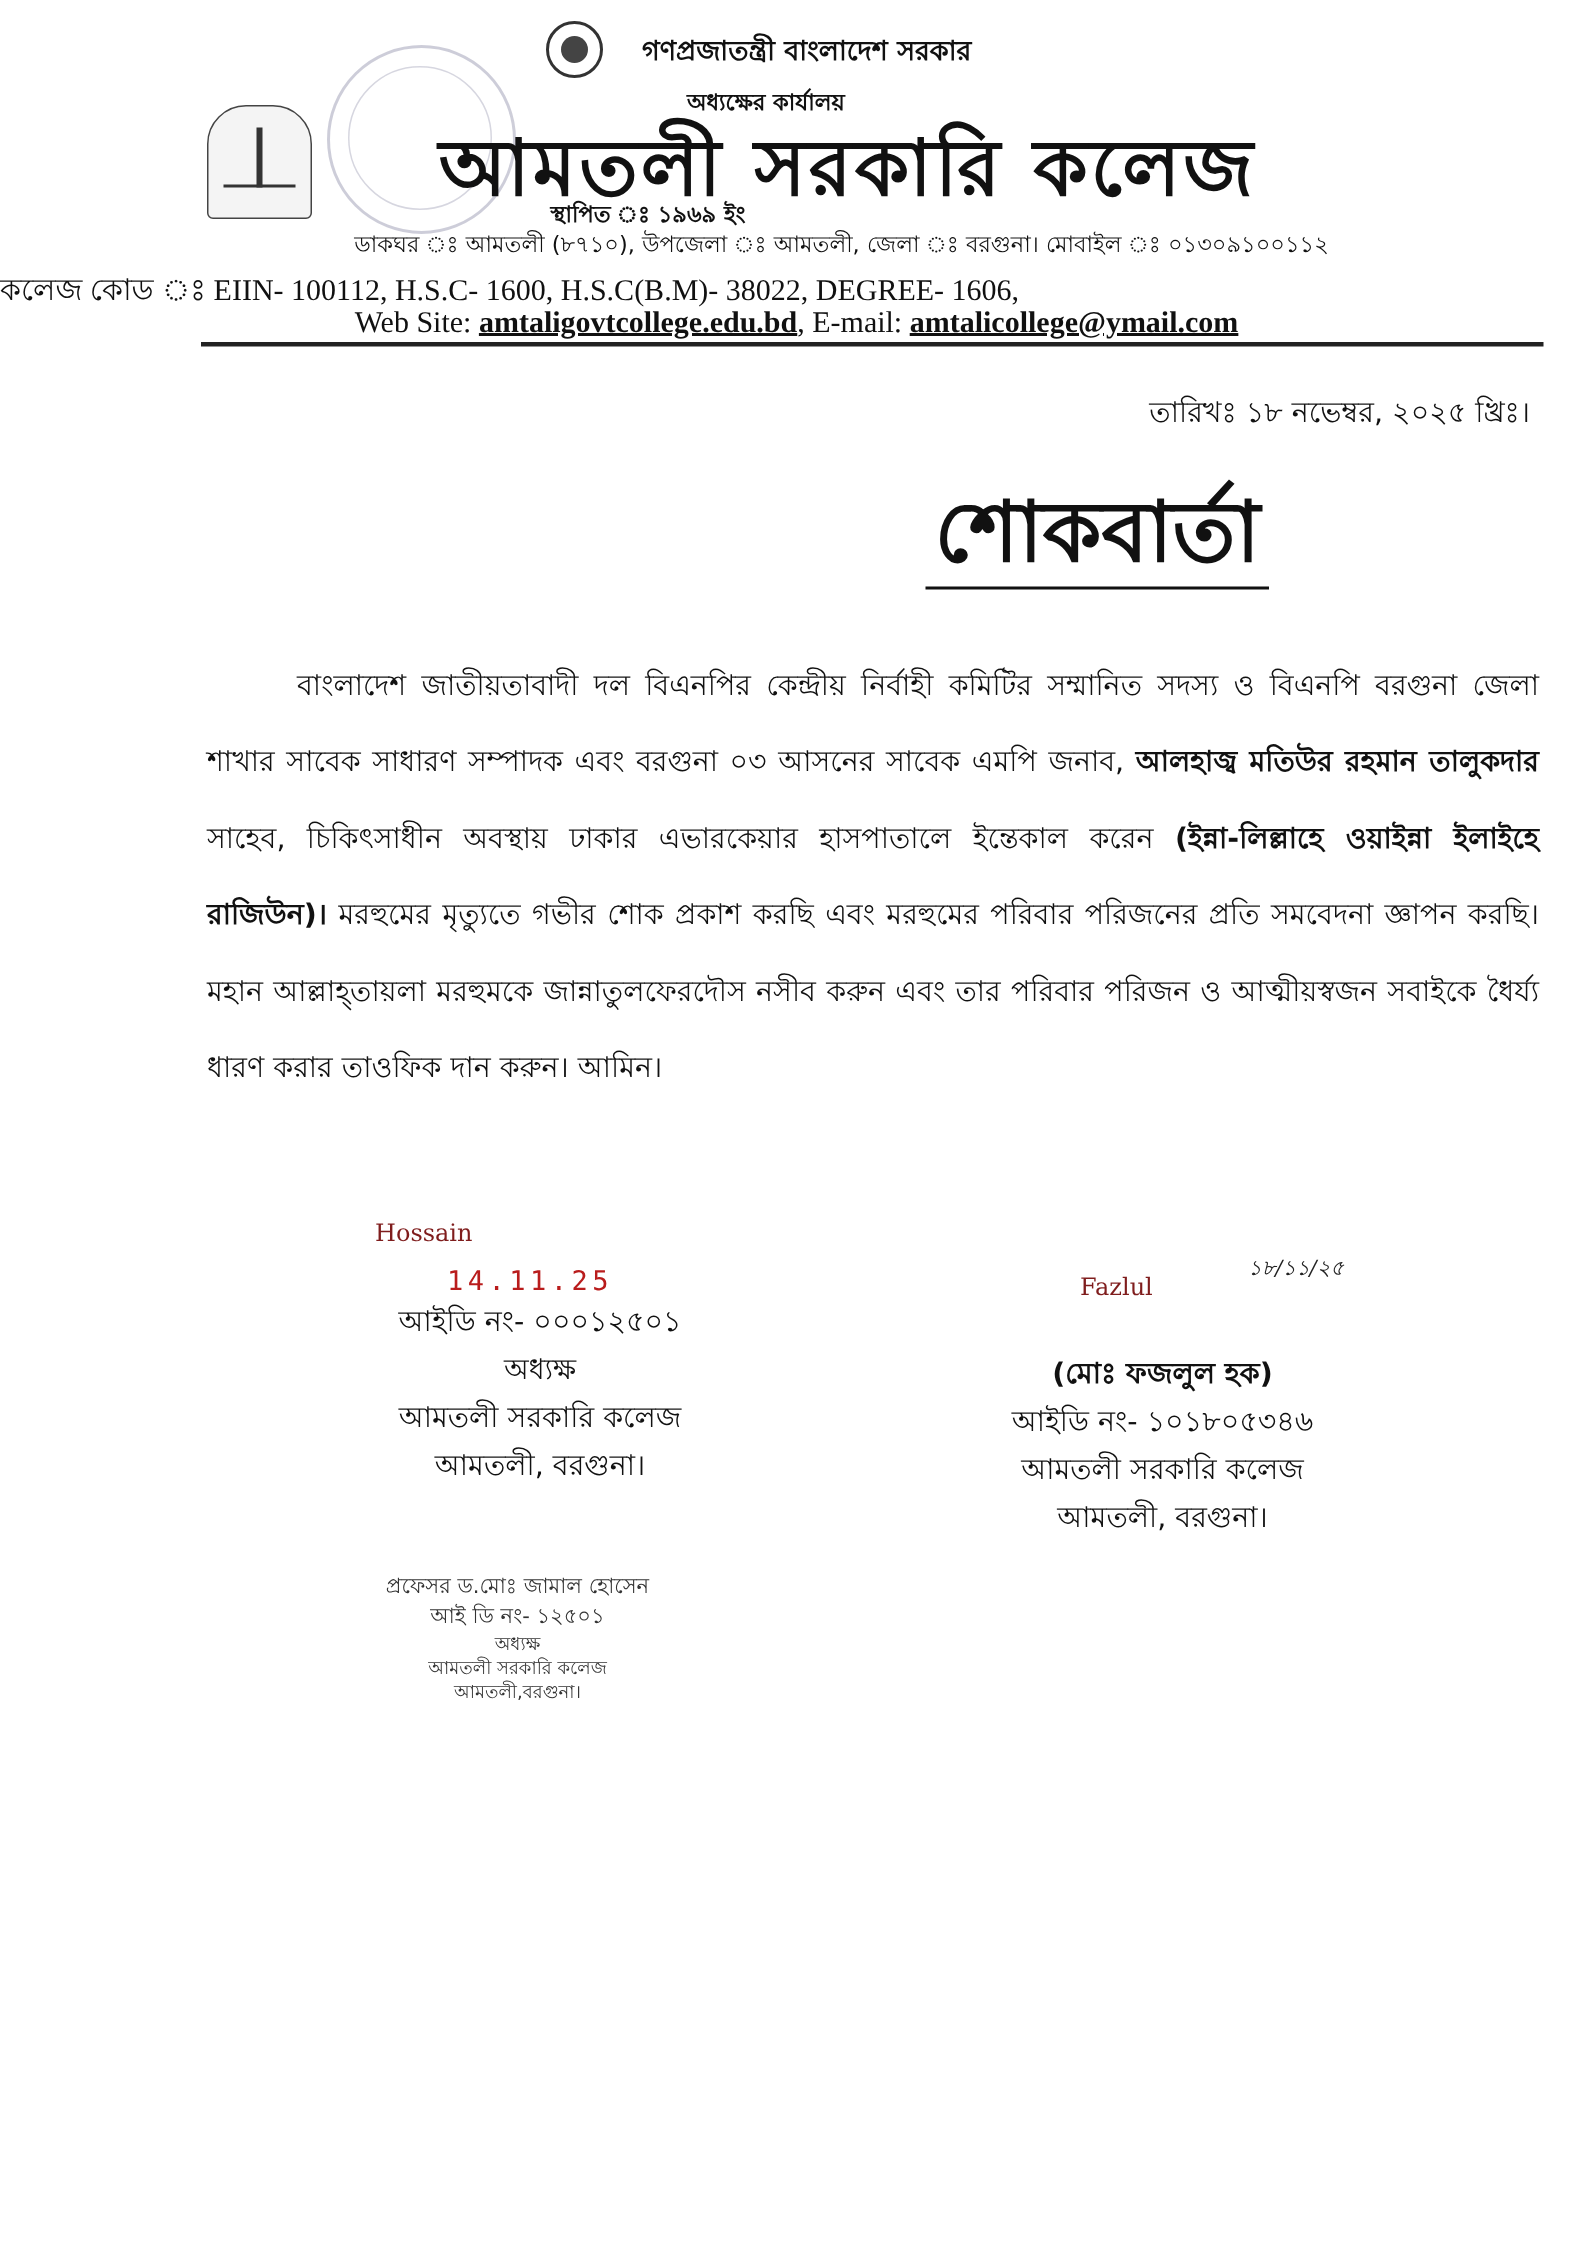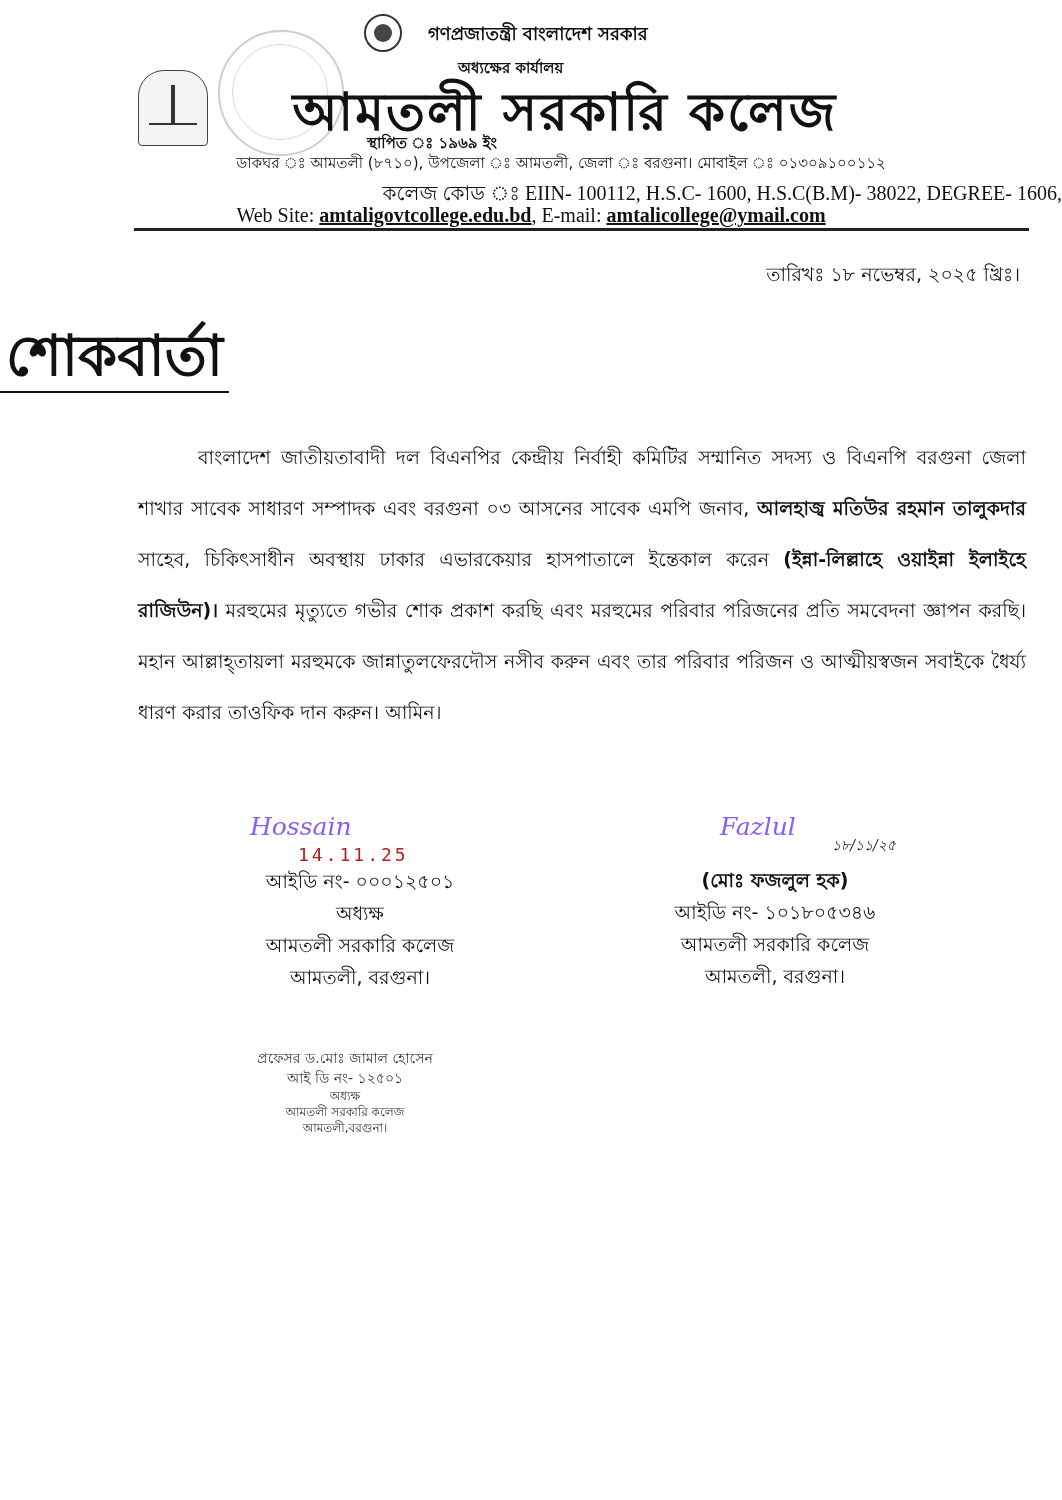--- a/index.html
+++ b/index.html
@@ -16,38 +16,38 @@
   .stamp { left: 218px; top: 30px; width: 122px; height: 122px; border: 2px solid #b9b9c9; border-radius: 50%; opacity: .7; }
   .stamp::after { content:""; position:absolute; left:12px; top:12px; width:94px; height:94px; border:1.5px solid #c6c6d3; border-radius:50%; }
   .govt-logo { left: 364px; top: 14px; width: 34px; height: 34px; border: 2px solid #333; border-radius: 50%; }
   .govt-logo::after { content:""; position:absolute; left:8px; top:8px; width:18px; height:18px; background:#444; border-radius:50%; }
 
   .gov-line { left: 428px; top: 20px; font-size: 18px; font-weight: bold; }
   .office-line { left: 458px; top: 56px; font-size: 15px; font-weight: bold; }
   .college-name { left: 215px; top: 72px; width: 700px; font-family: "DejaVu Serif", serif; font-size: 52px; font-weight: bold; letter-spacing: 2px; text-align: center; }
   .established { left: 0; width: 864px; top: 131px; font-size: 15px; font-weight: bold; text-align: center; }
   .address-line { left: 0; width: 1062px; top: 151px; font-size: 15px; text-align: center; padding-left: 60px; box-sizing: border-box; }
-  .codes-line { left: 0; width: 1062px; top: 178px; font-family: "Liberation Serif", serif; font-size: 20px; text-align: right; }
+  .codes-line { left: 0; width: 1062px; top: 178px; font-family: "Liberation Serif", serif; font-size: 20px; text-align: left; }
   .web-line { left: 0; width: 1062px; top: 204px; font-family: "Liberation Serif", serif; font-size: 20px; text-align: center; }
   .web-line .link { text-decoration: underline; font-weight: bold; }
   .header-rule { left: 134px; top: 228px; width: 895px; height: 0; border-top: 3px solid #222; }
 
   .date { right: 42px; top: 260px; font-size: 19px; }
 
-  .title { left: 0; width: 846px; top: 325px; text-align: left; }
+  .title { left: 0; width: 846px; top: 325px; text-align: right; }
   .title span { display: inline-block; font-size: 56px; font-weight: bold; border-bottom: 2px solid #111; padding: 0 6px 4px; line-height: 1.1; }
 
   .body-text { left: 138px; top: 432px; width: 888px; font-size: 19px; line-height: 51px; text-align: justify; }
   .body-text .indent { display: inline-block; width: 60px; }
   .body-text b { font-weight: bold; }
 
   
   .sig-left { left: 190px; top: 812px; width: 340px; }
   .sig-right { left: 610px; top: 812px; width: 330px; }
-  .signature { font-family: "DejaVu Serif", serif; font-style: italic; font-size: 25px; color: #8b5cf6; height: 32px; }
+  .signature { font-family: "DejaVu Serif", serif; font-size: 16px; color: #7f1d1d; height: 32px; }
   .sig-date { font-family: "DejaVu Sans Mono", monospace; font-size: 18px; letter-spacing: 3px; color: #b91c1c; }
   .sig-block .line { font-size: 19px; line-height: 32px; text-align: center; }
   .sig-block .name { font-weight: bold; }
   .sig-right .sig-annot { position:absolute; left: 222px; top: 22px; font-family: "DejaVu Serif", serif; font-style: italic; font-size: 14px; color:#222; }
 
   .stamp-block { left: 210px; top: 1048px; width: 270px; text-align: center; color: #333; font-size: 14px; line-height: 20px; }
   .stamp-block .small { font-size: 12px; line-height: 16px; }
 </style>
 </head>
 <body>
@@ -89,21 +89,21 @@
 <div class="abs sig-left sig-block">
   <div class="signature" style="padding-left:60px;">Hossain</div>
   <div class="sig-date" style="padding-left:108px;">14.11.25</div>
   <div class="line">আইডি নং- ০০০১২৫০১</div>
   <div class="line">অধ্যক্ষ</div>
   <div class="line">আমতলী সরকারি কলেজ</div>
   <div class="line">আমতলী, বরগুনা।</div>
 </div>
 
 <div class="abs sig-right sig-block">
-  <div class="signature" style="padding-left:110px;height:52px;">Fazlul</div>
+  <div class="signature" style="padding-left:110px;height:52px;margin-top:36px;">Fazlul</div>
   <div class="sig-annot">১৮/১১/২৫</div>
   <div class="line name">(মোঃ ফজলুল হক)</div>
   <div class="line">আইডি নং- ১০১৮০৫৩৪৬</div>
   <div class="line">আমতলী সরকারি কলেজ</div>
   <div class="line">আমতলী, বরগুনা।</div>
 </div>
 
 <div class="abs stamp-block">
   <div>প্রফেসর ড.মোঃ জামাল হোসেন</div>
   <div>আই ডি নং- ১২৫০১</div>

